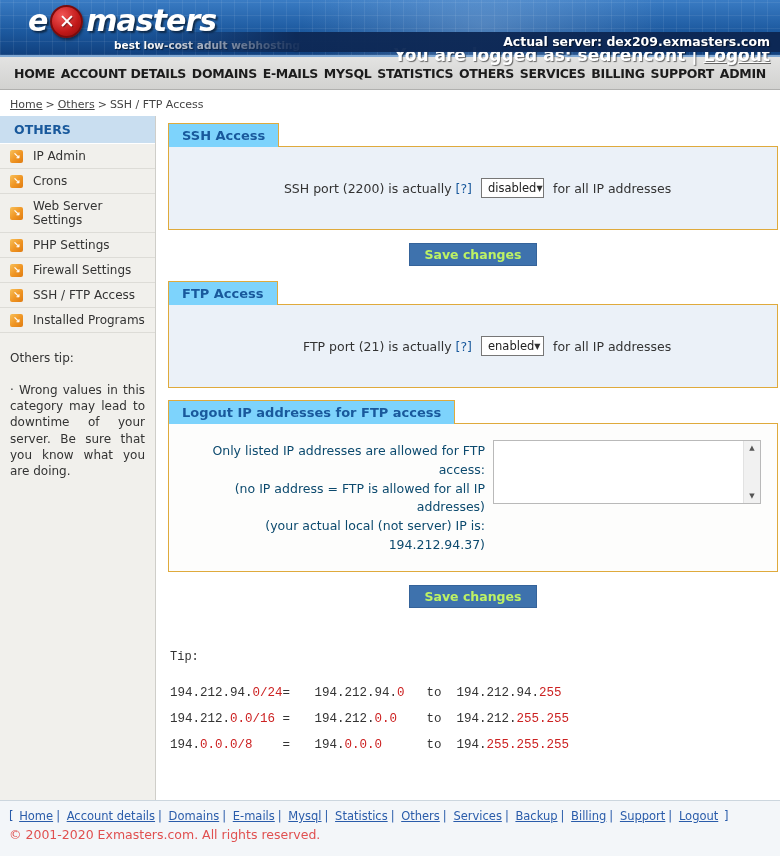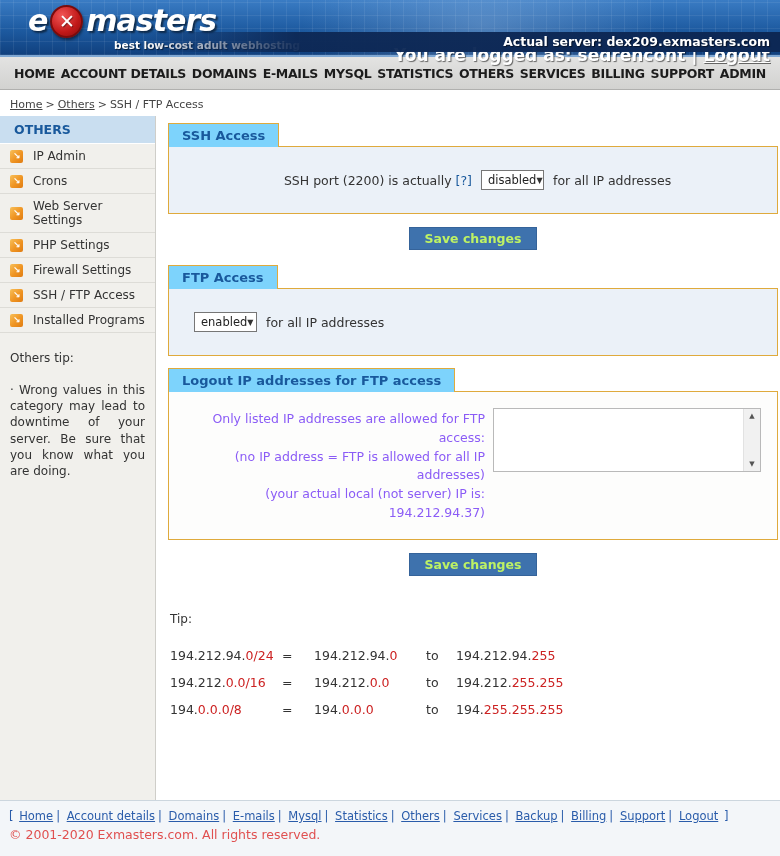--- a/index.html
+++ b/index.html
@@ -89,46 +89,46 @@
     position:relative; top:1px; z-index:2;
   }
   .panel-body { border:1px solid #dfaa3c; background:#ebf1f8; padding:16px; position:relative; z-index:1; }
   .panel-body.white { background:#fdfdfc; }
 
   .form-row { display:flex; align-items:center; font-size:12.5px; color:#333; padding:3px 0; }
   .form-label { width:287px; text-align:right; }
   .help-link { color:#19599c; text-decoration:none; cursor:pointer; }
   .sel {
     display:inline-flex; align-items:center; justify-content:space-between; width:63px;
-    border:1px solid #767676; background:#fff; padding:2px 4px 2px 6px; margin:4px 9px;
+    border:1px solid #767676; background:#fff; padding:2px 4px 2px 6px; margin:12px 9px;
     font-size:11.5px; color:#222; cursor:pointer;
   }
   .sel .arr { font-size:8px; color:#333; }
 
   .save-row { text-align:center; padding:13px 0 14px; }
   .save-btn {
     display:inline-block; background:#3e72ad; border:1px solid #35639a; color:#bef264;
     font-weight:bold; font-size:12.5px; padding:3px 15px; cursor:pointer;
   }
 
   .allowed-row { display:flex; }
-  .allowed-labels { width:300px; text-align:right; font-size:12.5px; color:#8b5cf6; line-height:1.5; padding-top:2px; }
+  .allowed-labels { width:300px; text-align:right; font-size:12.5px; color:#0c4a6e; line-height:1.5; padding-top:2px; }
   .ta-wrap { margin-left:8px; width:268px; height:64px; border:1px solid #b9b9b9; background:#fff; display:flex; }
   .ta-wrap textarea {
     flex:1; border:none; resize:none; outline:none; padding:2px 4px;
     font:12px "DejaVu Sans Mono","Liberation Mono",monospace;
   }
   .sbar {
     width:17px; border-left:1px solid #e2e2e2; background:#f1f1f1; display:flex;
     flex-direction:column; justify-content:space-between; align-items:center;
     padding:3px 0; font-size:7px; color:#555; cursor:pointer;
   }
 
   
-  .tip-block { margin-top:22px; font-size:12px; color:#333; }
+  .tip-block { margin-top:28px; font-size:12px; color:#333;font-family:Liberation Mono, monospace; }
   .tip-title { margin:4px 0 16px 2px; }
   table.tiptable { border-collapse:collapse; margin-left:2px; }
   table.tiptable td { padding:6px 0; font-size:12.5px; color:#333; white-space:nowrap; }
   td.c1 { width:112px; } td.c2 { width:32px; } td.c3 { width:112px; } td.c4 { width:30px; }
   .red { color:#cc2222; }
 
   
   footer.pagefoot {
     height:56px; background:#f3f6f9; border-top:1px solid #ccd6de; padding:8px 9px 0;
     font-size:11.5px; color:#2a5caa;
@@ -235,20 +235,21 @@
         </div>
         <div class="save-row">
           <span class="save-btn">Save changes</span>
         </div>
       </section>
 
       <section>
         <div class="tab">FTP Access</div>
         <div class="panel-body">
           <div class="form-row">
+            <span class="form-label"><span>FTP port (21) is actually</span> <a href="#" class="help-link">[?]</a></span>
             <span class="sel">
               <span>enabled</span>
               <span class="arr">▼</span>
             </span>
             <span>for all IP addresses</span>
           </div>
         </div>
       </section>
 
       <section style="margin-top:11px;">

